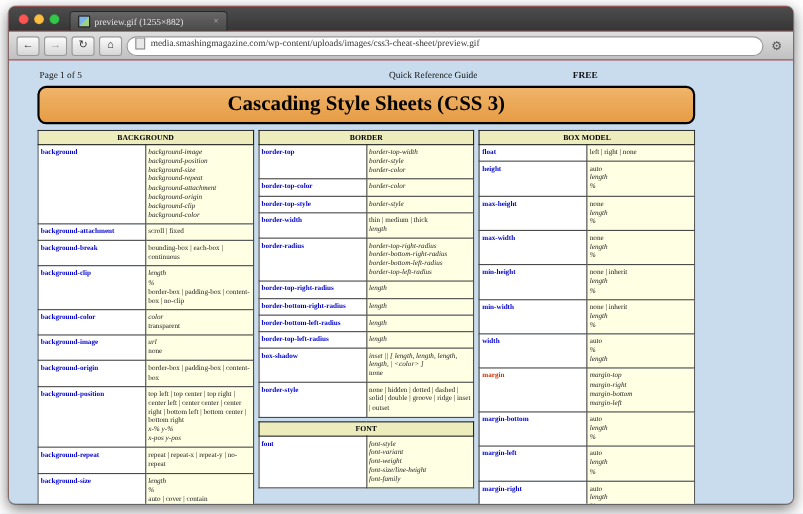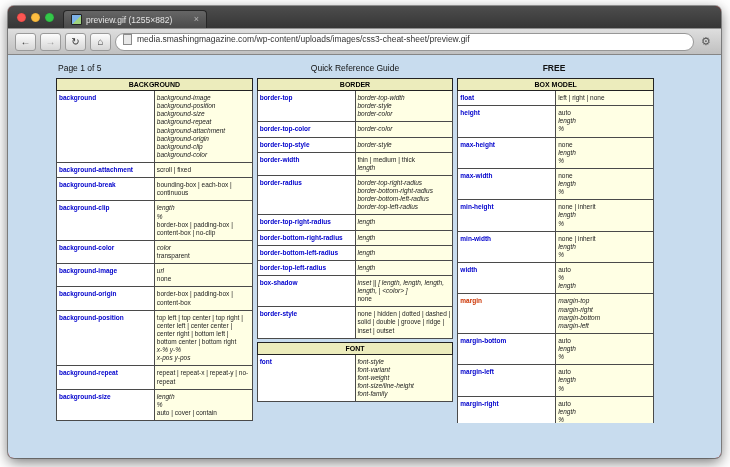--- a/index.html
+++ b/index.html
@@ -6,20 +6,21 @@
   body{
     width:730px;height:467px;background:#ffffff;
     font-family:"Liberation Sans", sans-serif;
     position:relative;overflow:hidden;
   }
   .window{
     position:absolute;left:8px;top:6px;width:713px;height:452px;
     border-radius:6px;overflow:hidden;
     box-shadow:0 4px 14px rgba(0,0,0,0.55), 0 0 0 1px rgba(0,0,0,0.35);
     background:#b91c1c;
+    font-family:Liberation Serif, serif;
   }
   
   .tabstrip{
     height:22px;background:linear-gradient(#4d4d4d,#363636);
     display:flex;align-items:flex-end;
   }
   .traffic{display:flex;gap:5px;padding:0 9px;align-items:center;height:100%;}
   .light{width:9px;height:9px;border-radius:50%;box-shadow:inset 0 0 1px rgba(0,0,0,.5);}
   .light.red{background:#fc5652;}
   .light.yellow{background:#fdbe41;}
@@ -49,26 +50,26 @@
   .navbtn.dim{color:#999;}
   .urlbar{
     flex:1;height:16px;background:#ffffff;border:1px solid #979797;border-radius:9px;
     display:flex;align-items:flex-start;padding:0 7px;gap:5px;
     font-size:8.5px;color:#333;overflow:hidden;white-space:nowrap;
   }
   .doc-icon{width:7px;height:9px;background:#e8e8e8;border:1px solid #8a8a8a;flex:0 0 auto;}
   .wrench{width:16px;text-align:center;color:#555;font-size:11px;flex:0 0 auto;}
   
   .content{
-    height:403px;background:#c8dcee;padding-top:6px;padding-left:22px;
+    height:403px;background:#c8dcee;padding-top:6px;
   }
   .sheet{width:598px;margin-left:26px;}
   .sheet-top{display:flex;align-items:center;font-size:8.5px;color:#111;padding:2px 2px 5px 2px;}
   .sheet-top .l{width:33%;text-align:left;}
-  .sheet-top .c{width:34%;text-align:center;}
+  .sheet-top .c{width:34%;text-align:right;}
   .sheet-top .r{width:33%;text-align:center;font-weight:bold;}
   .banner{
     background:linear-gradient(#f0b469,#e69c44);
     border:2px solid #000;border-radius:8px;
     text-align:center;font-size:19px;font-weight:bold;color:#000;
     padding:4px 0 5px 0;margin-bottom:5px;
   }
   .cols{display:flex;gap:4px;align-items:flex-start;height:345px;overflow:hidden;}
   .col{flex:1;display:flex;flex-direction:column;gap:3px;min-width:0;}
   table.ref{width:100%;border-collapse:collapse;font-size:6.5px;table-layout:fixed;}
@@ -113,20 +114,21 @@
     <div class="wrench"><span>⚙</span></div>
   </div>
 
   <div class="content">
     <div class="sheet">
       <div class="sheet-top">
         <div class="l">Page 1 of 5</div>
         <div class="c">Quick Reference Guide</div>
         <div class="r">FREE</div>
       </div>
+      <div class="banner">Cascading Style Sheets (CSS 3)</div>
       <div class="cols">
         <div class="col">
             <table class="ref">
               <tbody>
                 <tr>
                   <th colspan="2">BACKGROUND</th>
                 </tr>
                 <tr>
                   <td class="prop">background</td>
                   <td class="vals">

